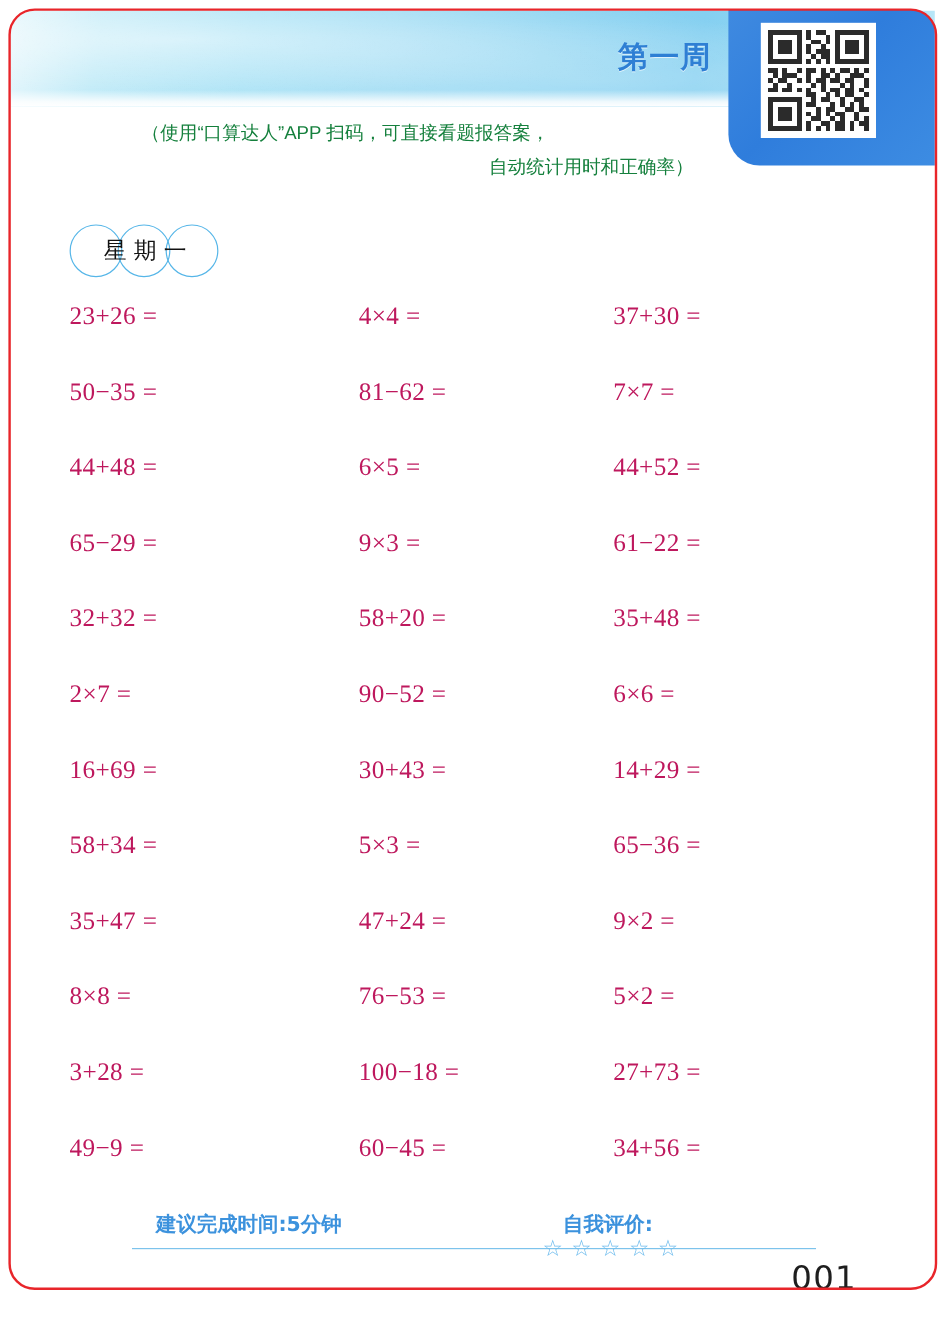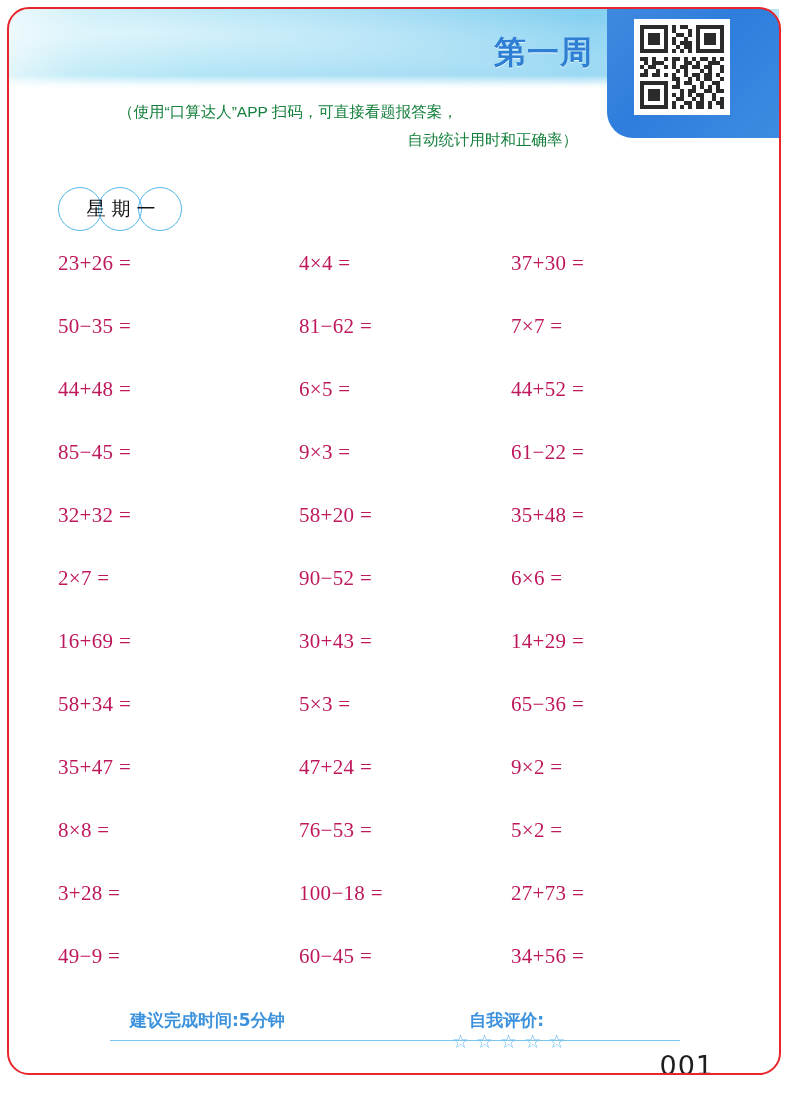--- a/index.html
+++ b/index.html
@@ -62,21 +62,21 @@
       radial-gradient(ellipse at 18% 30%, rgba(255,255,255,.55) 0%, rgba(255,255,255,0) 55%),
       radial-gradient(ellipse at 62% 70%, rgba(255,255,255,.30) 0%, rgba(255,255,255,0) 60%);
     opacity:.9;
   }
   #banner-title {
     position: absolute;
     right: 186px;
     top: 22px;
     font-family: "DejaVu Sans", sans-serif;
     font-weight: bold;
-    font-size: 32px;
+    font-size: 25px;
     letter-spacing: 1px;
     color: #2e7fd4;
     text-shadow: 0 1px 0 rgba(255,255,255,.65);
     white-space: nowrap;
   }
 
   
   #qr-panel {
     position: absolute;
     left: 607px;
@@ -360,21 +360,21 @@
 <div id="problems">
     <div class="problem">23+26 =</div>
     <div class="problem">4×4 =</div>
     <div class="problem">37+30 =</div>
     <div class="problem">50−35 =</div>
     <div class="problem">81−62 =</div>
     <div class="problem">7×7 =</div>
     <div class="problem">44+48 =</div>
     <div class="problem">6×5 =</div>
     <div class="problem">44+52 =</div>
-    <div class="problem">85−45 =</div>
+    <div class="problem">65−29 =</div>
     <div class="problem">9×3 =</div>
     <div class="problem">61−22 =</div>
     <div class="problem">32+32 =</div>
     <div class="problem">58+20 =</div>
     <div class="problem">35+48 =</div>
     <div class="problem">2×7 =</div>
     <div class="problem">90−52 =</div>
     <div class="problem">6×6 =</div>
     <div class="problem">16+69 =</div>
     <div class="problem">30+43 =</div>

